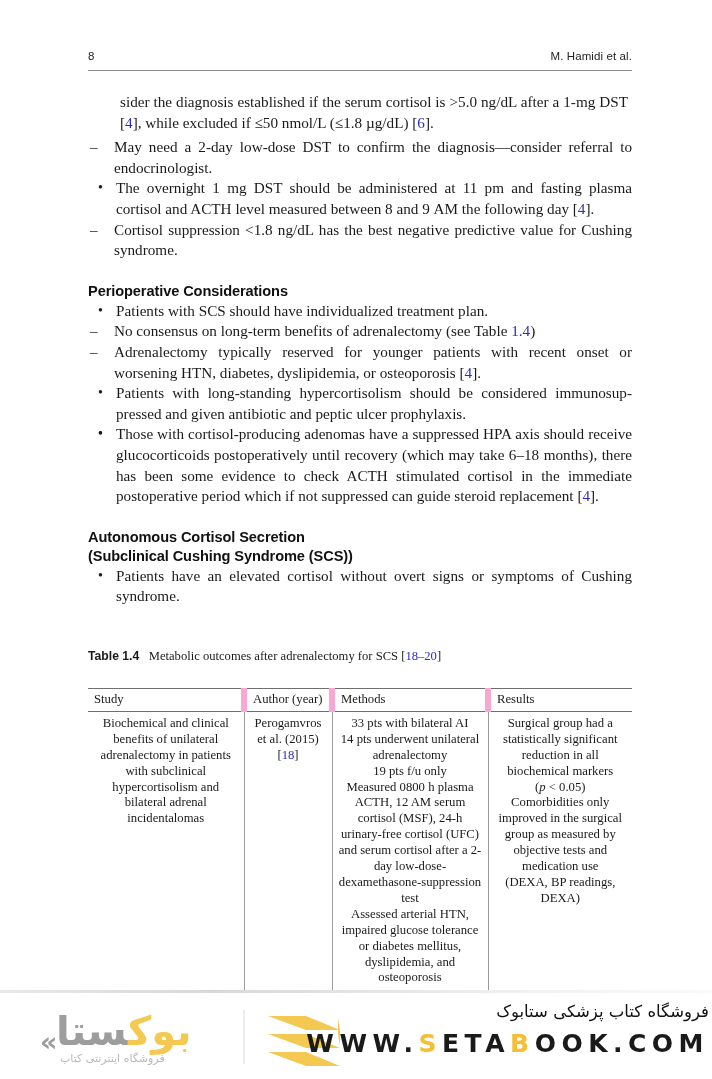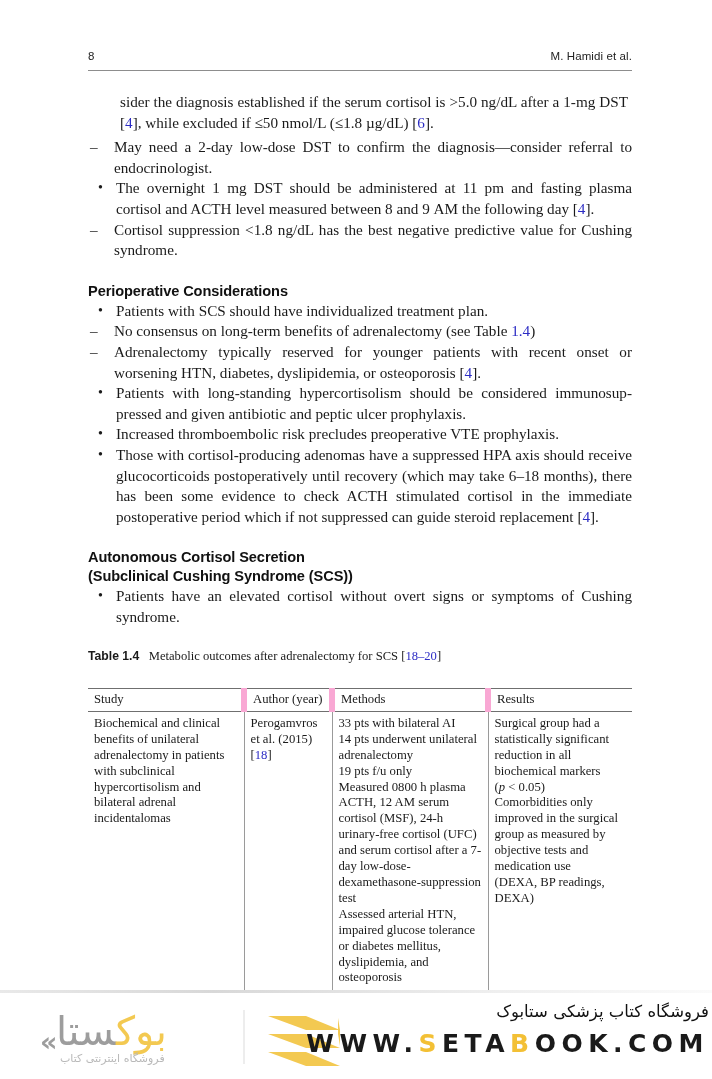--- a/index.html
+++ b/index.html
@@ -88,38 +88,39 @@
     text-align:left; font-weight:normal;
     padding:3px 6px 3px 6px; vertical-align:top;
     border-bottom:1px solid #6f6f6f;
     border-left:6px solid #f9a8d4;
   }
   table.tbl thead tr { border-top:1px solid #6f6f6f; }
   table.tbl tbody td {
     vertical-align:top; padding:4px 6px 8px 6px;
     border-left:1px solid #9a9a9a;
     border-bottom:1px solid #6f6f6f;
+    text-align:center;
   }
   table.tbl th:first-child, table.tbl td:first-child { border-left:none; }
   .cellline { display:block; }
 
   
   .banner {
     position:absolute; left:0; top:990px; width:712px; height:89px;
     background:#ffffff; overflow:hidden;
   }
   .banner-top-rule {
     position:absolute; left:0; top:0; width:712px; height:3px;
     background:linear-gradient(to right,#e9e9e9,#d8d8d8 30%,#efefef 70%,#fafafa);
   }
   .logo { position:absolute; left:38px; top:14px; width:390px; height:66px; }
   .logo-word {
     position:absolute; left:18px; top:4px;
     font-family:"DejaVu Sans", sans-serif;
-    font-size:40px; font-weight:normal;
+    font-size:40px; font-weight:bold;
     direction:rtl; unicode-bidi:bidi-override;
     letter-spacing:-2px;
     white-space:nowrap;
   }
   .logo-word .g1 { color:#9d9d9d; }
   .logo-word .g2 { color:#f3c951; }
   .logo-chev-l {
     position:absolute; left:2px; top:22px;
     font-family:"DejaVu Sans", sans-serif; font-size:27px; color:#9d9d9d; font-weight:bold;
   }
@@ -205,21 +206,20 @@
       </li>
     </ul>
 
     <ul class="lvl1">
       <li>
         <span class="bul">•</span>
         <span class="txt">Patients with long-standing hypercortisolism should be considered immunosup-pressed and given antibiotic and peptic ulcer prophylaxis.</span>
       </li>
       <li>
         <span class="bul">•</span>
-        <span class="txt">Increased thromboembolic risk precludes preoperative VTE prophylaxis.</span>
       </li>
       <li>
         <span class="bul">•</span>
         <span class="txt">Those with cortisol-producing adenomas have a suppressed HPA axis should receive glucocorticoids postoperatively until recovery (which may take 6–18&nbsp;months), there has been some evidence to check ACTH stimulated cortisol in the immediate postoperative period which if not suppressed can guide steroid replacement [<span class="cite">4</span>].</span>
       </li>
     </ul>
 
     <div class="gap-l"></div>
 
     <h2 class="sect">Autonomous Cortisol Secretion</h2>
@@ -258,21 +258,21 @@
         <tr>
           <td>Biochemical and clinical benefits of unilateral adrenalectomy in patients with subclinical hypercortisolism and bilateral adrenal incidentalomas</td>
           <td>
             <span>Perogamvros et al. (2015)</span>
             <span class="cellline">[<span class="cite">18</span>]</span>
           </td>
           <td>
             <span class="cellline">33 pts with bilateral AI</span>
             <span class="cellline">14 pts underwent unilateral adrenalectomy</span>
             <span class="cellline">19 pts f/u only</span>
-            <span class="cellline">Measured 0800 h plasma ACTH, 12 AM serum cortisol (MSF), 24-h urinary-free cortisol (UFC) and serum cortisol after a 7-day low-dose-dexamethasone-suppression test</span>
+            <span class="cellline">Measured 0800 h plasma ACTH, 12 AM serum cortisol (MSF), 24-h urinary-free cortisol (UFC) and serum cortisol after a 2-day low-dose-dexamethasone-suppression test</span>
             <span class="cellline">Assessed arterial HTN, impaired glucose tolerance or diabetes mellitus, dyslipidemia, and osteoporosis</span>
           </td>
           <td>
             <span class="cellline">Surgical group had a statistically significant reduction in all biochemical markers</span>
             <span class="cellline">(<span class="ital">p</span><span> &lt; 0.05)</span></span>
             <span class="cellline">Comorbidities only improved in the surgical group as measured by objective tests and medication use</span>
             <span class="cellline">(DEXA, BP readings, DEXA)</span>
           </td>
         </tr>
       </tbody>

